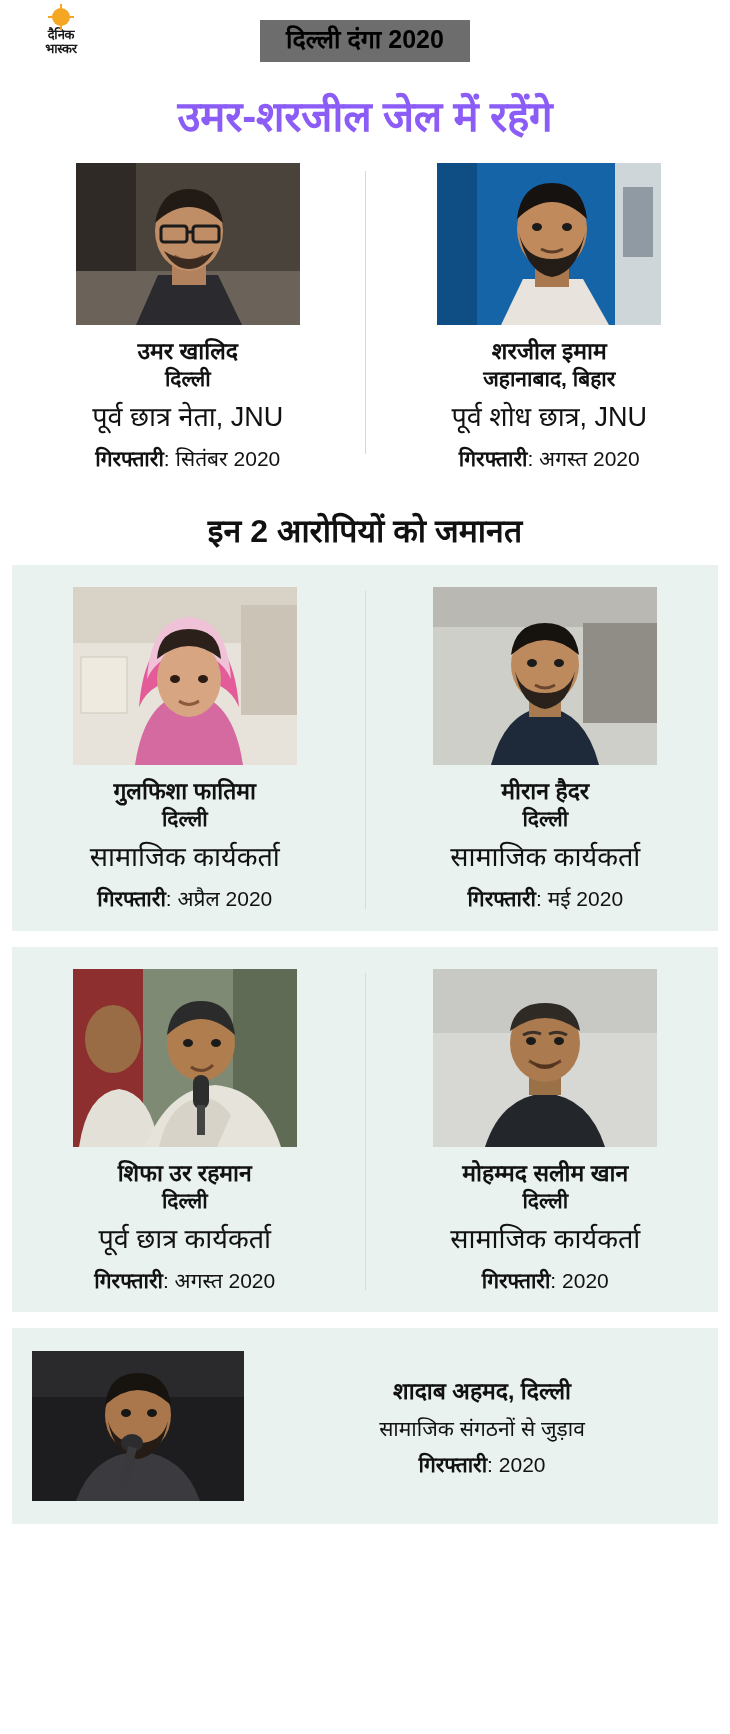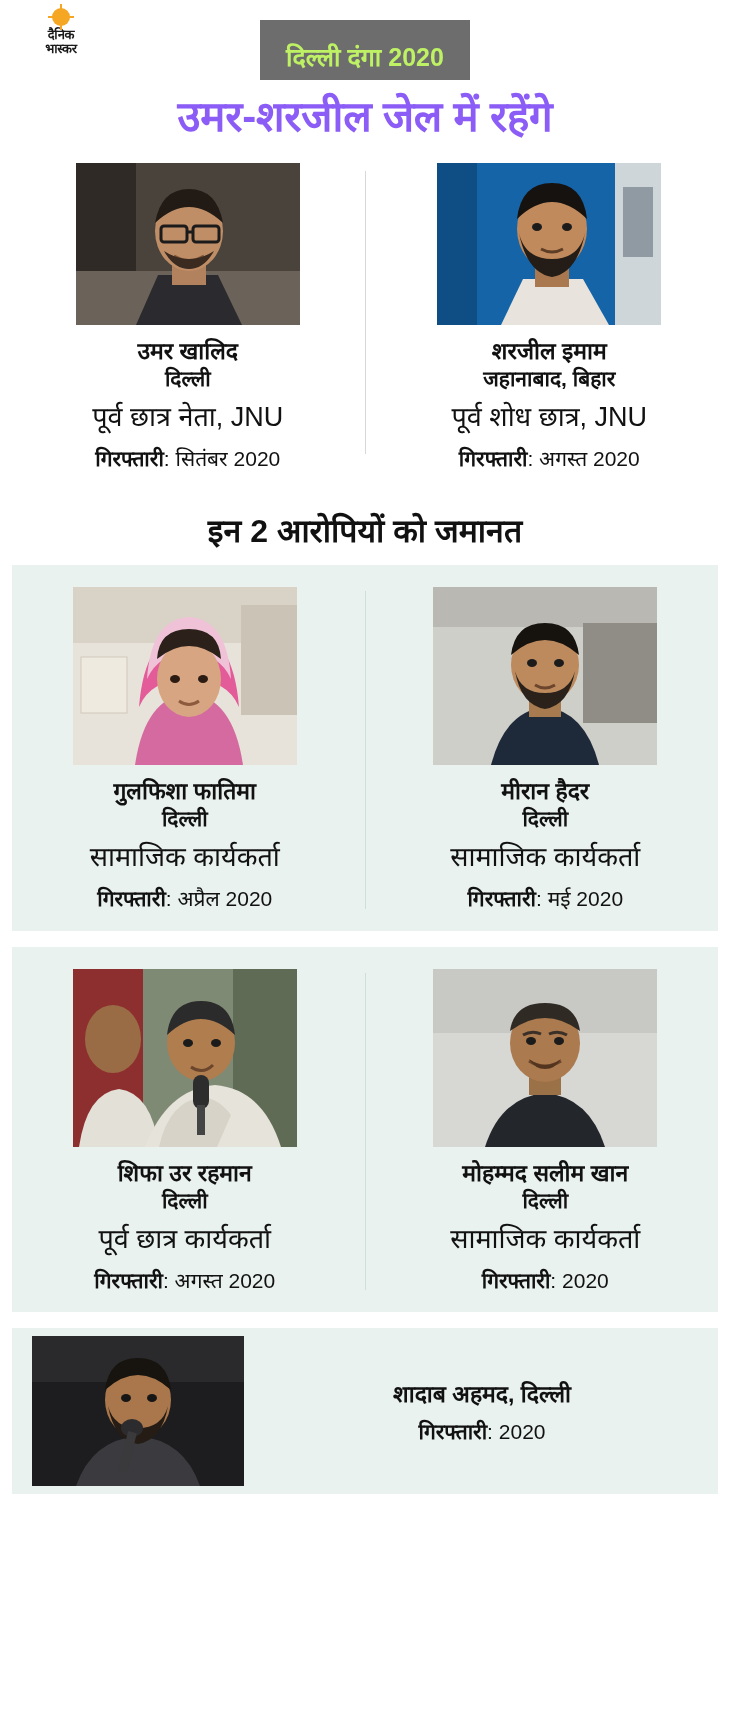--- a/index.html
+++ b/index.html
@@ -53,24 +53,24 @@
     color: #1a1a1a;
     letter-spacing: -0.3px;
   }
   .tag-wrap {
     display: flex;
     justify-content: center;
     padding-top: 10px;
   }
   .tag {
     background: #6d6d6d;
-    color: #bef264;
+    color: #000000;
     font-size: 25px;
     font-weight: bold;
-    padding: 23px 26px 8px 26px;
+    padding: 5px 26px 8px 26px;
     line-height: 1.15;
   }
 
   
   .main-title {
     text-align: center;
     font-size: 42px;
     font-weight: bold;
     color: #8b5cf6;
     margin-top: 18px;
@@ -167,21 +167,21 @@
     background: #cfdedb;
   }
   .panel .photo { width: 224px; height: 178px; }
 
   .panel-gap { height: 16px; background: #ffffff; }
 
   
   .panel-last {
     background: #e9f2ef;
     margin: 16px 12px 0 12px;
-    padding: 8px 20px;
+    padding: 23px 20px;
     display: flex;
     align-items: center;
     gap: 22px;
   }
   .panel-last .photo { width: 212px; height: 150px; }
   .last-text { flex: 1; text-align: center; }
   .last-name { font-size: 23px; font-weight: bold; }
   .last-role { font-size: 21px; margin-top: 8px; }
   .last-arrest { font-size: 21px; margin-top: 8px; }
 
@@ -385,19 +385,20 @@
       <path d="M73 54 q33 -30 66 0 q-4 -32 -33 -32 q-29 0 -33 32z" fill="#17130f"></path>
       <path d="M76 70 q6 34 30 38 q24 -4 30 -38 q-6 22 -30 22 q-24 0 -30 -22z" fill="#241c15"></path>
       <ellipse cx="94" cy="62" rx="5" ry="4" fill="#161616"></ellipse>
       <ellipse cx="120" cy="62" rx="5" ry="4" fill="#161616"></ellipse>
       <ellipse cx="100" cy="92" rx="11" ry="9" fill="#2c2c2e"></ellipse>
       <rect x="96" y="96" width="9" height="40" fill="#3a3a3c" transform="rotate(14 100 96)"></rect>
     </svg>
   </div>
   <div class="last-text">
     <div class="last-name">शादाब अहमद, दिल्ली</div>
+    <div class="last-role">सामाजिक संगठनों से जुड़ाव</div>
     <div class="last-arrest">
       <b>गिरफ्तारी</b><span>: 2020</span>
     </div>
   </div>
 </div>
 
 <div class="spacer"></div>
 
 </body></html>

